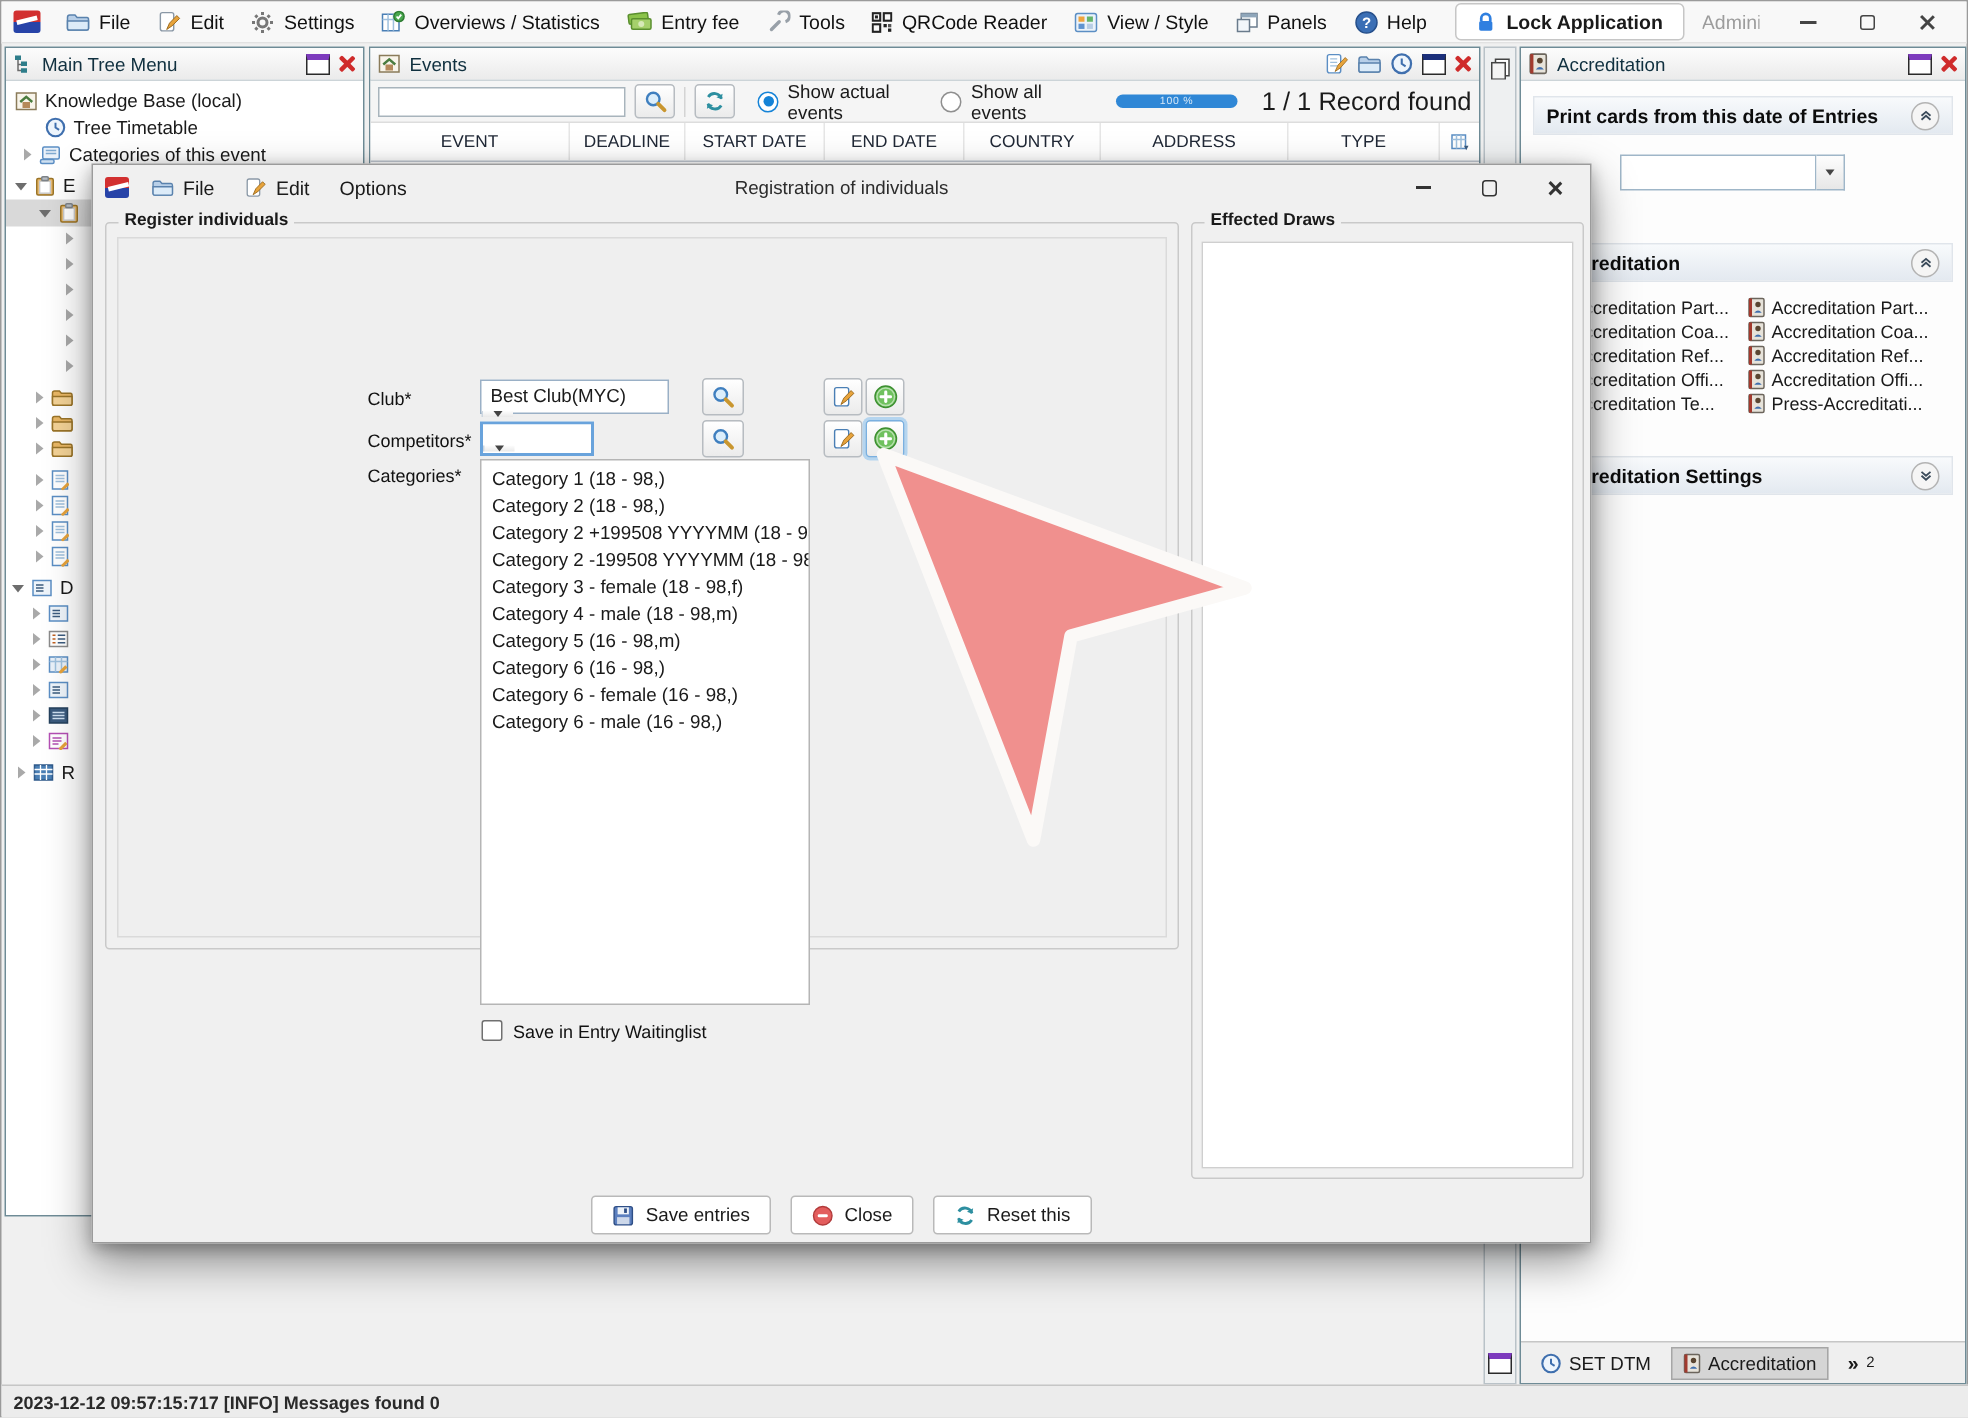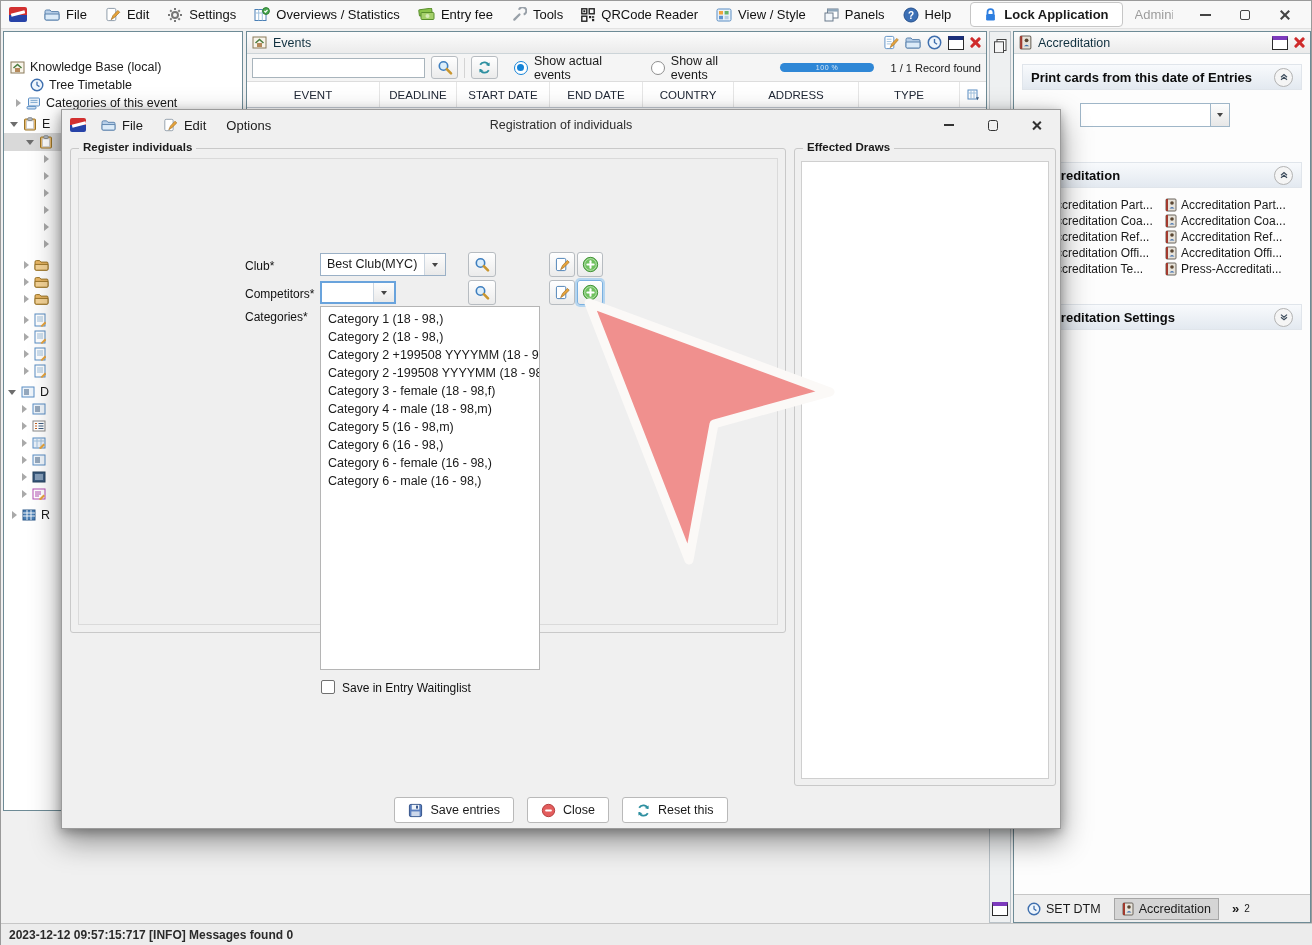--- a/index.html
+++ b/index.html
@@ -43,21 +43,21 @@
   
   .etb { position:absolute; left:0; right:0; top:22px; height:28px; background:#f5f5f5; border-bottom:1px solid #ddd; display:flex; align-items:center; gap:6px; padding:0 5px; }
   .search { width:182px; height:20px; border:1px solid #a8b4bc; background:#fff; font:inherit; padding:0 4px; }
   .tbtn { width:27px; height:23px; border:1px solid #b7bcc1; background:linear-gradient(#fff,#ebebeb); border-radius:3px; display:flex; align-items:center; justify-content:center; flex:none; }
   .vsep { width:1px; height:20px; background:#d4d4d4; }
   .radio { width:14px; height:14px; border-radius:50%; border:1px solid #8f8f8f; background:#fff; position:relative; flex:none; }
   .radio.on { border:1.5px solid #1583d7; }
   .radio.on::after { content:""; position:absolute; inset:2.5px; border-radius:50%; background:#1583d7; }
   .rlabel { font-size:12.5px; margin-right:8px; }
   .prog { width:100px; height:9px; border-radius:5px; background:#2f87d6; color:rgba(255,255,255,.8); font-size:7px; text-align:center; line-height:9px; letter-spacing:.5px; }
-  .cnt { font-size:11px; margin-left:10px; white-space:nowrap; }
+  .cnt { font-size:17px; margin-left:10px; white-space:nowrap; }
   .thead { position:absolute; left:0; right:0; top:50px; height:26px; display:flex; background:#fff; border-bottom:1px solid #c2cad2; }
   .th { display:flex; align-items:center; justify-content:center; font-size:11.5px; color:#202836; border-right:1px solid #e6e6e6; }
   .tbody { position:absolute; left:0; right:0; top:76px; bottom:0; background:#fff; }
 
   
   .strip { position:absolute; left:988px; top:30px; width:22px; height:892px; background:#eef0f1; border:1px solid #b9c2c8; }
 
   
   .sechdr { height:26px; background:linear-gradient(#f8fafc,#e3e9f0); border:1px solid #e0e5eb; display:flex; align-items:center; padding:0 8px; font-weight:700; font-size:13px; color:#0c0c0c; }
   .chev { margin-left:auto; width:19px; height:19px; border:1px solid #b3b3b3; border-radius:50%; background:#f5f5f5; display:flex; align-items:center; justify-content:center; flex:none; }
@@ -80,21 +80,21 @@
   .dwb { width:30px; height:24px; display:flex; align-items:center; justify-content:center; }
   .ic-min2 { width:10px; height:1.6px; background:#333; }
   .ic-max2 { width:10px; height:11px; border:1.4px solid #333; border-radius:2.5px; }
   .ic-x2 { position:relative; width:11px; height:11px; }
   .ic-x2::before,.ic-x2::after { content:""; position:absolute; left:4.8px; top:0; width:1.5px; height:11px; background:#333; }
   .ic-x2::before{transform:rotate(45deg);} .ic-x2::after{transform:rotate(-45deg);}
   .group { position:absolute; border:1px solid #c9c9c9; border-radius:3px; }
   .glabel { position:absolute; top:-8px; left:8px; background:#f0f0f0; padding:0 4px; font-weight:700; font-size:11.5px; white-space:nowrap; }
   .ginner { position:absolute; inset:9px 7px 7px 7px; border:1px solid #dadada; background:#efefef; }
   .flabel { position:absolute; font-size:12px; color:#111; }
-  .ccombo { position:absolute; display:flex; border:1px solid #9ab0c6; background:#fff; height:23px; }
+  .ccombo { position:absolute; display:flex; border:1px solid #9ab0c6; background:#fff; height:23px;flex-direction:column; }
   .ccombo.focus { border:2px solid #69a3dc; }
   .ccombo .val { flex:1; padding:3px 6px; font-size:12.5px; white-space:nowrap; }
   .ccombo .da { width:21px; display:flex; align-items:center; justify-content:center; border-left:1px solid #ccd6e0; background:linear-gradient(#fdfdfd,#e9e9e9); flex:none; }
   .ccombo input { border:none; outline:none; width:100%; font:inherit; padding:0 4px; }
   .sqbtn { position:absolute; width:28px; height:25px; border:1px solid #b7bcc1; background:linear-gradient(#fff,#ebebeb); border-radius:3px; display:flex; align-items:center; justify-content:center; }
   .sqbtn.focus { box-shadow:0 0 0 2px #b5d5ef; border-color:#7ab0e0; }
   .listbox { position:absolute; left:258px; top:196px; width:220px; height:364px; background:#fff; border:1px solid #b5b5b5; padding:3px 0; overflow:hidden; }
   .citem { height:18px; line-height:18px; padding:0 7px; font-size:12.5px; white-space:nowrap; }
   .cbx { position:absolute; width:14px; height:14px; border:1px solid #707070; background:#fff; border-radius:2px; }
   .btnrow { position:absolute; left:0; right:0; top:687px; display:flex; justify-content:center; gap:13px; }
@@ -216,20 +216,32 @@
       <div class="wbtn">
           <span class="ic-max"></span>
         </div>
       <div class="wbtn">
           <span class="ic-x"></span>
         </div>
     </div>
   </div>
 
   <div class="panel" style="left:2px; top:30px; width:240px; height:780px;">
+    <div class="ptitle">
+      <svg width="13" height="13" viewBox="0 0 13 13">
+          <rect x="1" y="1" width="4" height="3" fill="#2e7d8a"></rect>
+          <rect x="5" y="5" width="4" height="3" fill="#2e7d8a"></rect>
+          <rect x="5" y="9.5" width="4" height="3" fill="#2e7d8a"></rect>
+          <path d="M3 4v7h2M3 7h2" stroke="#6b6b6b" fill="none"></path>
+        </svg>
+      <span>Main Tree Menu</span>
+      <span class="sp"></span>
+      <span class="ic-win"></span>
+      <span class="xico"></span>
+    </div>
     <div class="tree">
       <div class="trow" style="top:4px;">
         <svg width="15" height="13" viewBox="0 0 15 13">
             <rect x="1" y="1" width="13" height="11" fill="#f8f4ea" stroke="#8a7b5a"></rect>
             <path d="M3.5 7L7.5 3.5 11.5 7" fill="none" stroke="#4a7c3f" stroke-width="1.6"></path>
             <rect x="5" y="7" width="5" height="4" fill="#b5895a"></rect>
           </svg>
         <span>Knowledge Base (local)</span>
       </div>
       <div class="trow" style="top:22px; padding-left:26px;">

